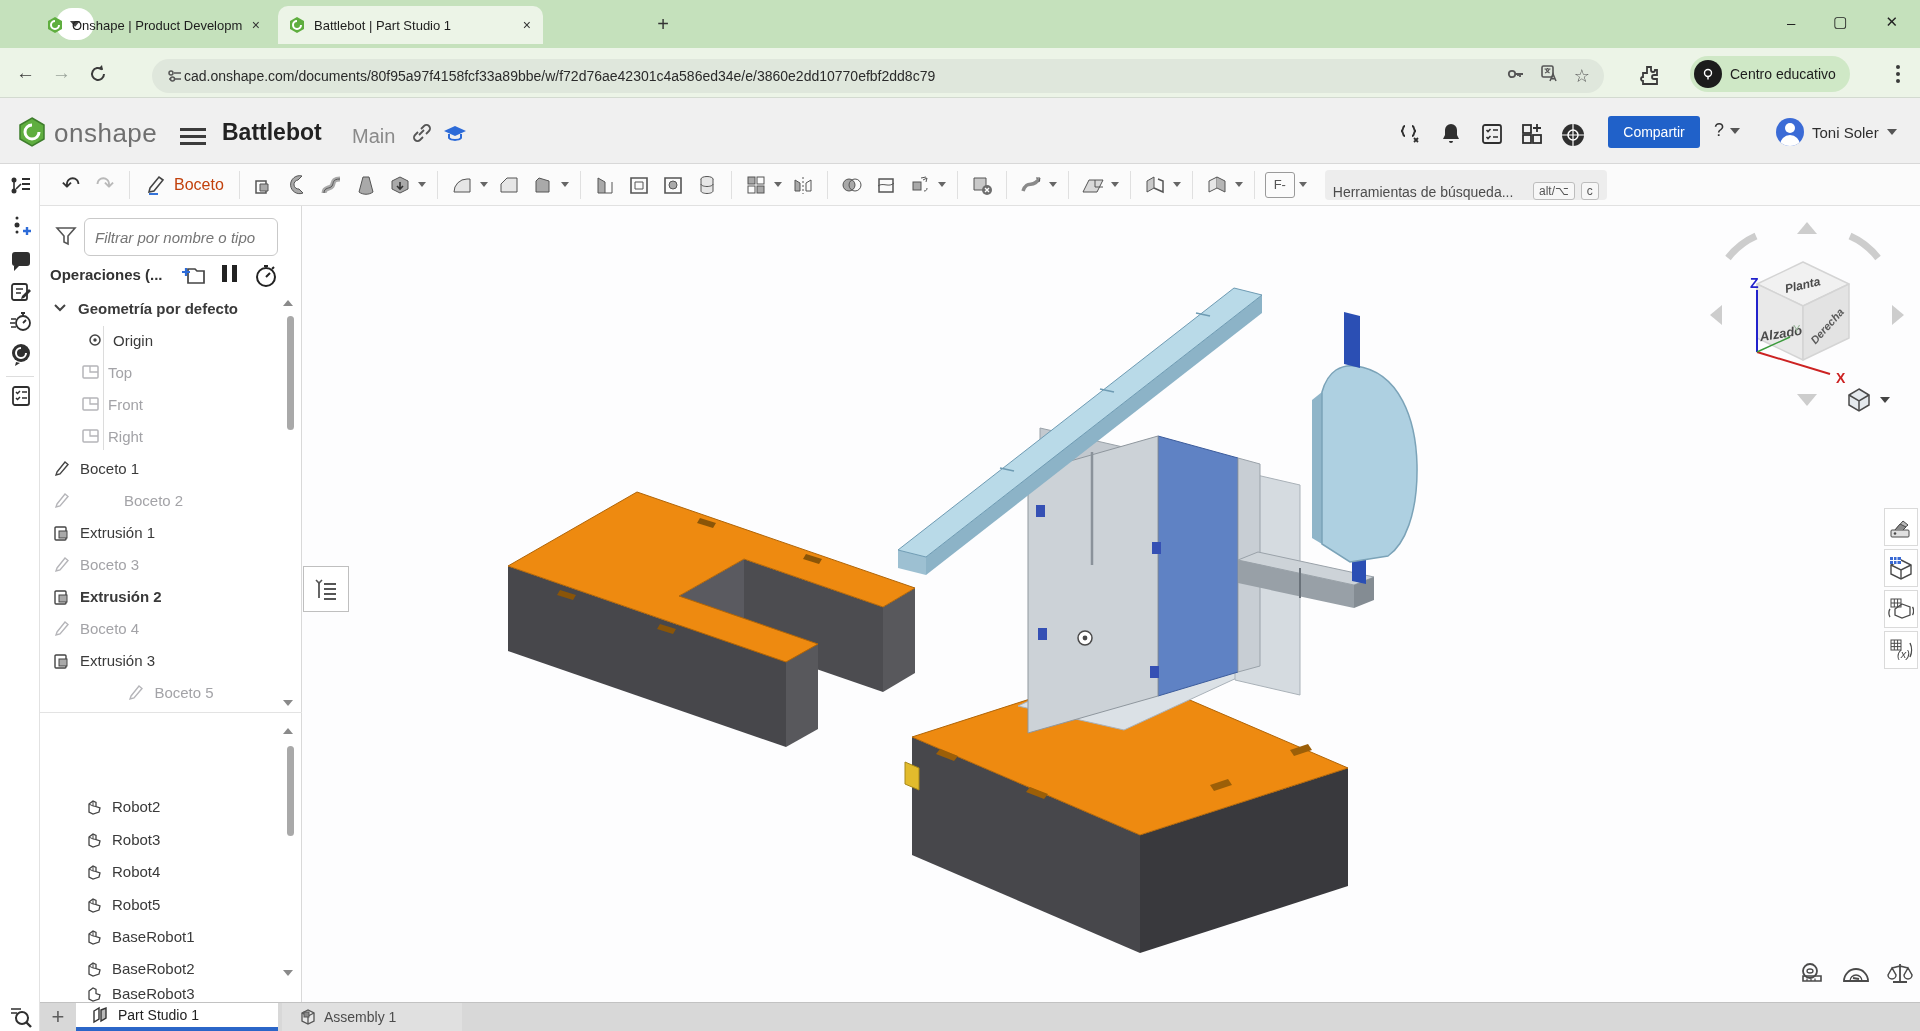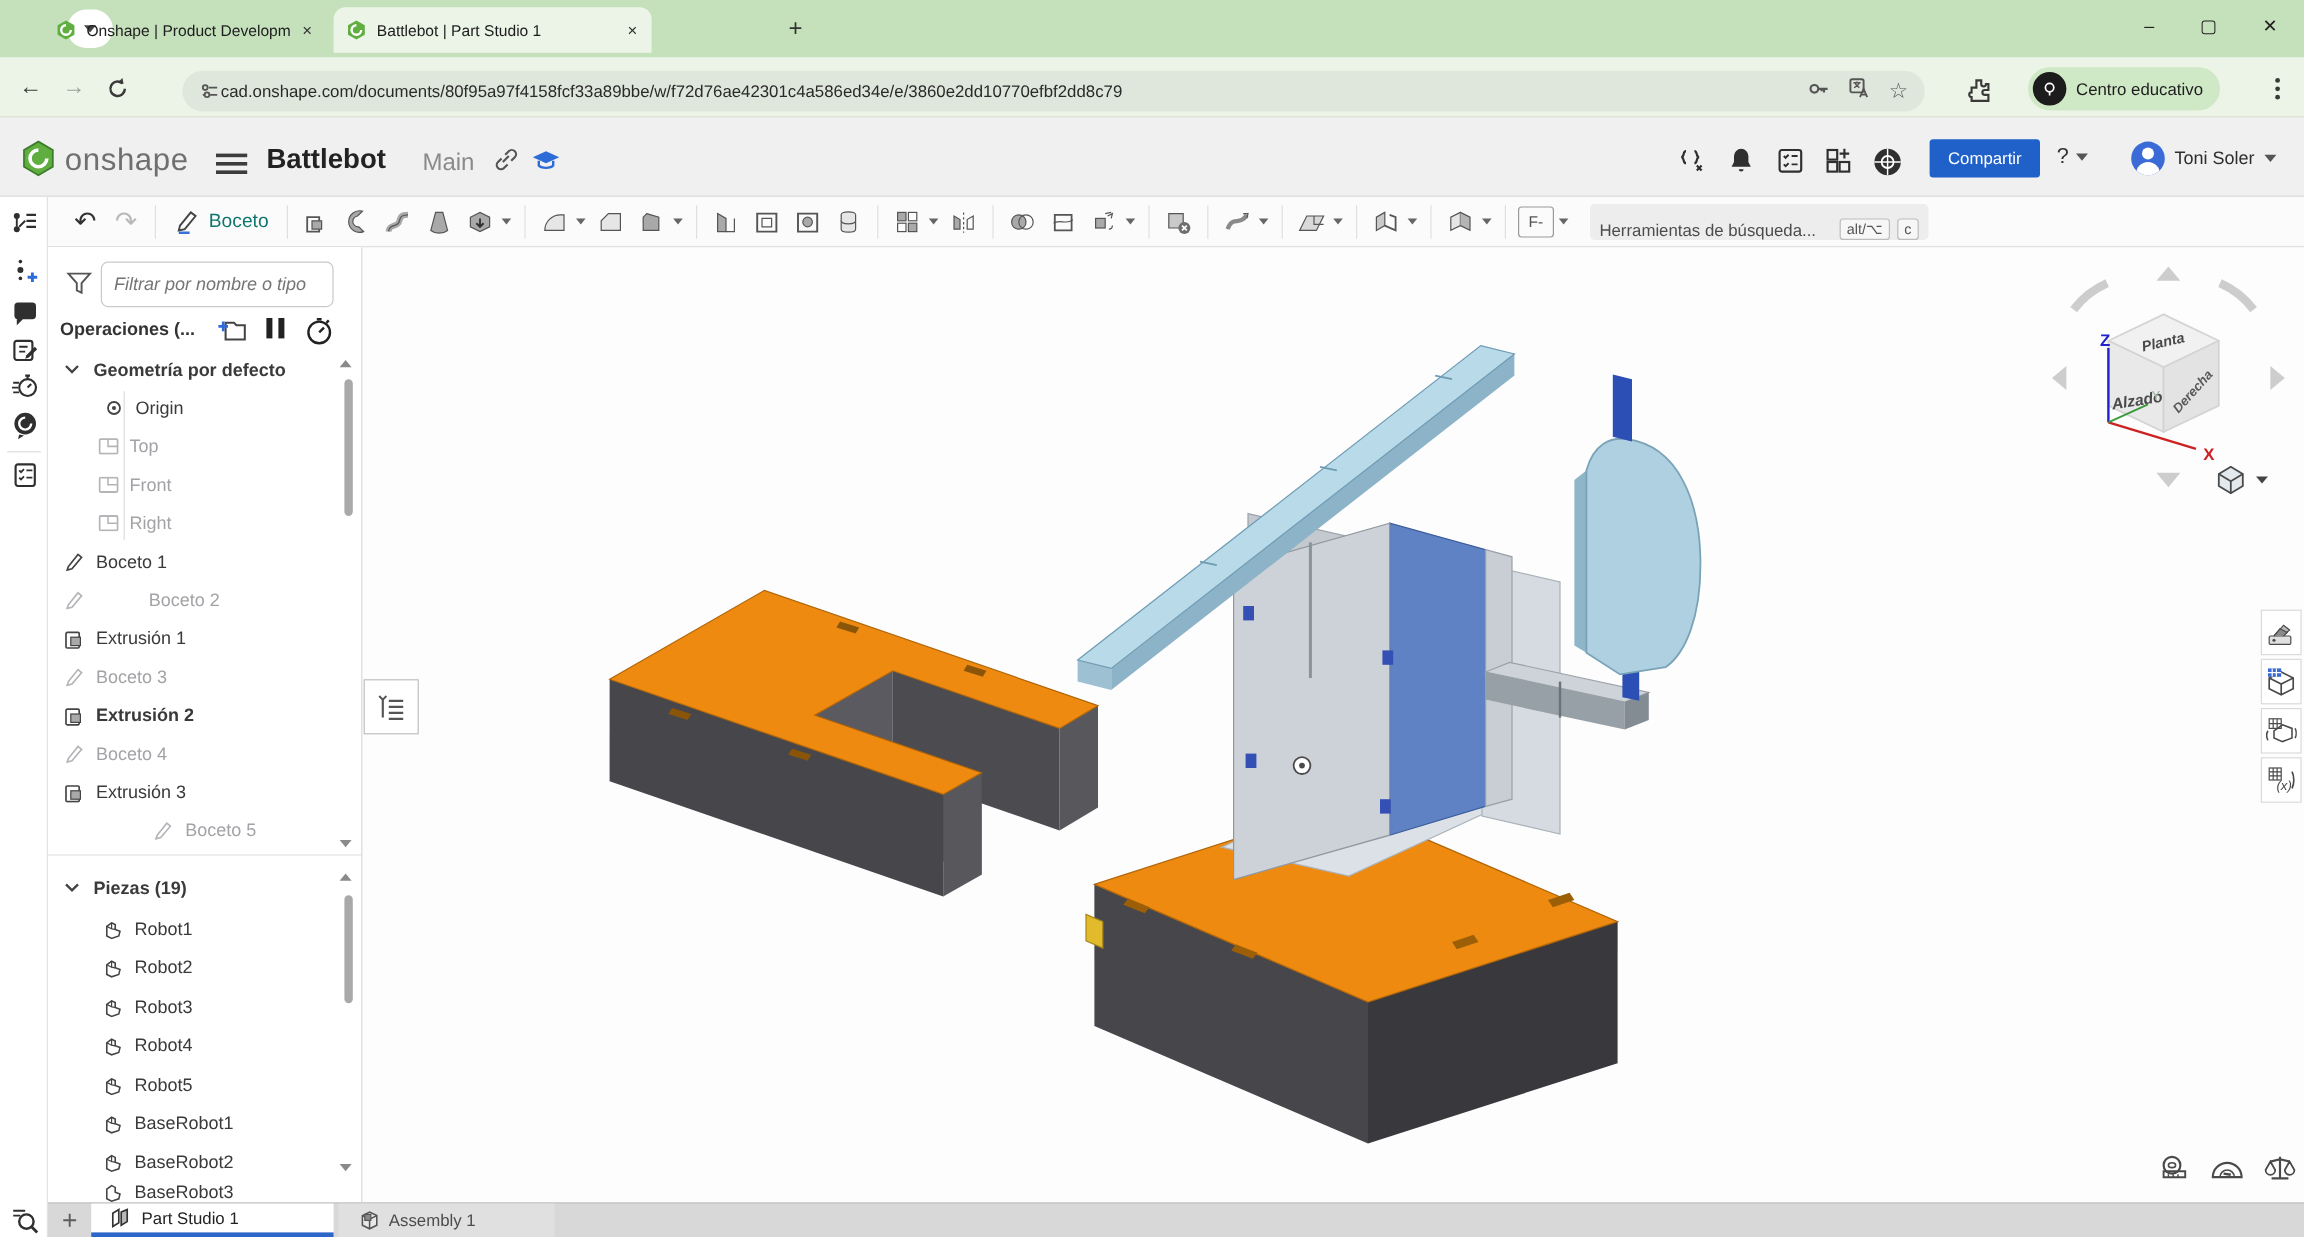--- a/index.html
+++ b/index.html
@@ -43,21 +43,21 @@
   .avblue::before{content:"";position:absolute;left:9px;top:5px;width:10px;height:10px;border-radius:50%;background:#fff;}
   .avblue::after{content:"";position:absolute;left:4px;top:17px;width:20px;height:12px;border-radius:10px 10px 0 0;background:#fff;}
   .uname{font-size:15px;color:#2e2e2e;}
   
   .ftoolbar{left:40px;top:164px;width:1880px;height:42px;background:#fbfbfb;border-bottom:1px solid #e1e1e1;display:flex;align-items:center;padding-left:14px;}
   .tb{height:34px;min-width:34px;display:flex;align-items:center;justify-content:center;border-radius:3px;padding:0 3px;}
   .tb svg{display:block;}
   .sep{width:1px;height:28px;background:#e0e0e0;margin:0 7px;flex:none;}
   .car{width:0;height:0;border-left:4px solid transparent;border-right:4px solid transparent;border-top:5px solid #666;margin:0 4px 0 1px;}
   .sketchbtn{display:flex;align-items:center;gap:7px;padding:0 8px;height:34px;}
-  .sketchbtn .lbl{font-size:16px;color:#0f766e;}
+  .sketchbtn .lbl{font-size:16px;color:#c2410c;}
   .fsbox{width:30px;height:26px;border:1px solid #9a9a9a;border-radius:3px;font-size:13px;color:#555;display:flex;align-items:center;justify-content:center;}
   .searchtools{margin-left:14px;width:282px;height:30px;background:#ededed;border-radius:4px;display:flex;align-items:flex-end;padding:0 8px;gap:6px;}
   .searchtools .stx{flex:1;font-size:14px;color:#4c4c4c;white-space:nowrap;overflow:hidden;}
   .kchip{border:1px solid #bdbdbd;background:#f7f7f7;border-radius:3px;font-size:12px;color:#555;padding:1px 5px;}
   
   .lstrip{left:0;top:164px;width:40px;height:867px;background:#fff;border-right:1px solid #e2e2e2;}
   .lsic{left:9px;width:24px;height:24px;}
   .lsdiv{left:6px;width:28px;height:1px;background:#ddd;}
   
   .lpanel{left:40px;top:206px;width:262px;height:796px;background:#fff;border-right:1px solid #d9d9d9;overflow:hidden;}
@@ -621,37 +621,20 @@
         </svg>
       </span>
     <span>Boceto 5</span>
   </div>
 
   <div class="abs sarr up" style="left:283px;top:300px;"></div>
   <div class="abs sbar" style="left:287px;top:316px;height:114px;"></div>
   <div class="abs sarr dn" style="left:283px;top:700px;"></div>
   <div class="abs pdiv" style="top:712px;"></div>
 
-  <div class="abs trow" style="top:724px;padding-left:10px;font-weight:bold;">
-    <span class="ticon">
-        <svg width="12" height="8" viewBox="0 0 12 8">
-          <path d="M1 1l5 5 5-5" stroke="#444" stroke-width="2" fill="none"></path>
-        </svg>
-      </span>
-    <span>Piezas (19)</span>
-  </div>
-  <div class="abs trow" style="top:758px;padding-left:44px;">
-    <span class="ticon">
-        <svg width="17" height="17" viewBox="0 0 17 17">
-          <path d="M3 6l4-3 3 1.5v4L14 10l-1 4-6 2-4-2z" fill="none" stroke="#444" stroke-width="1.3"></path>
-          <path d="M7 3v5l-4-2M10 8.5L7 8" fill="none" stroke="#444" stroke-width="1"></path>
-        </svg>
-      </span>
-    <span>Robot1</span>
-  </div>
   <div class="abs trow" style="top:790px;padding-left:44px;">
     <span class="ticon">
         <svg width="17" height="17" viewBox="0 0 17 17">
           <path d="M3 6l4-3 3 1.5v4L14 10l-1 4-6 2-4-2z" fill="none" stroke="#444" stroke-width="1.3"></path>
           <path d="M7 3v5l-4-2M10 8.5L7 8" fill="none" stroke="#444" stroke-width="1"></path>
         </svg>
       </span>
     <span>Robot2</span>
   </div>
   <div class="abs trow" style="top:823px;padding-left:44px;">

